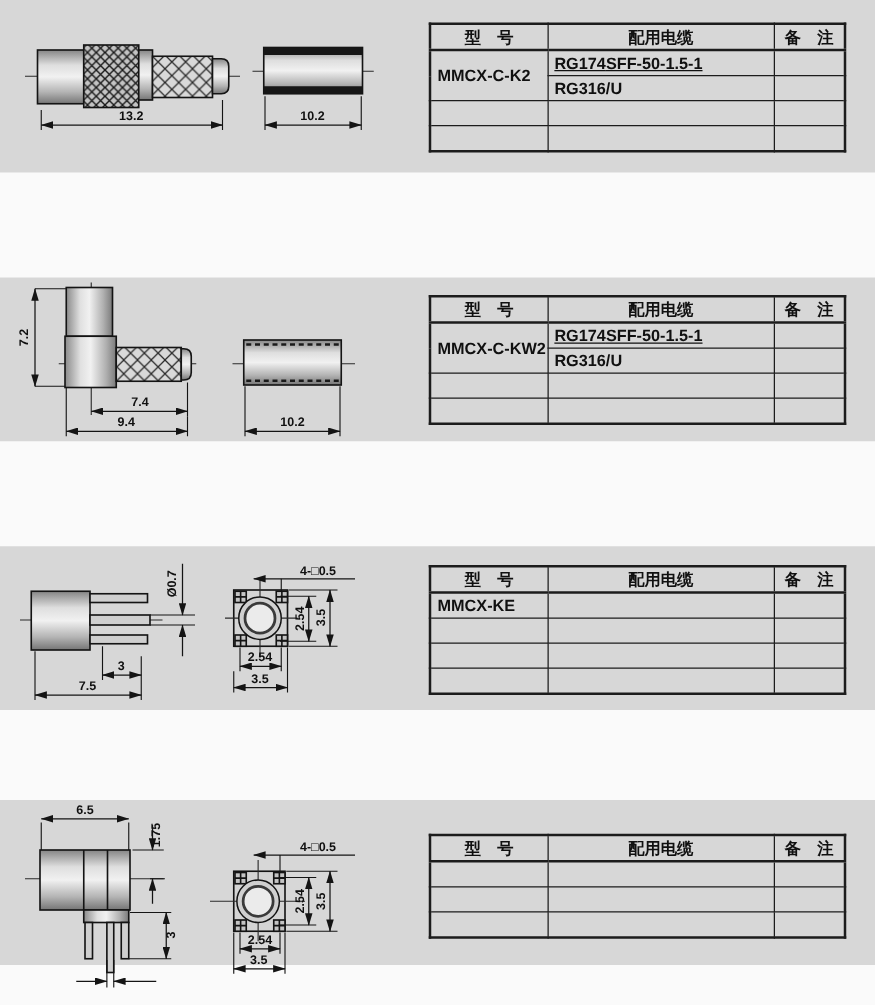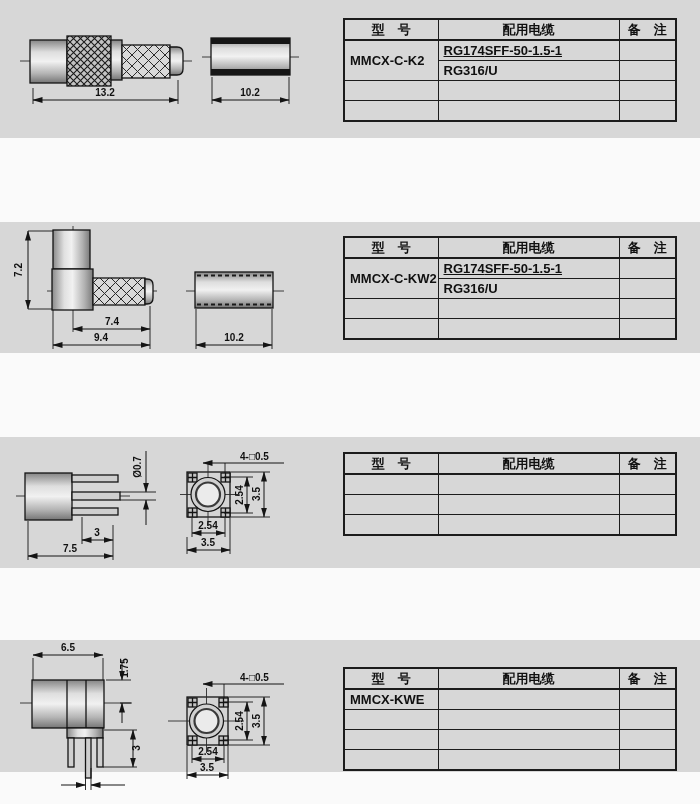--- a/index.html
+++ b/index.html
@@ -264,20 +264,25 @@
     <colgroup>
         <col style="width:94px">
         <col style="width:181px">
         <col style="width:57px">
       </colgroup>
     <tbody>
       <tr class="hdr">
         <td>型　号</td>
         <td>配用电缆</td>
         <td>备　注</td>
+      </tr>
+      <tr>
+        <td class="model">MMCX-KE</td>
+        <td></td>
+        <td></td>
       </tr>
       <tr>
           <td></td>
           <td></td>
           <td></td>
         </tr>
       <tr>
           <td></td>
           <td></td>
           <td></td>
@@ -366,25 +371,20 @@
         <col style="width:181px">
         <col style="width:57px">
       </colgroup>
     <tbody>
       <tr class="hdr">
         <td>型　号</td>
         <td>配用电缆</td>
         <td>备　注</td>
       </tr>
       <tr>
-        <td class="model">MMCX-KWE</td>
-        <td></td>
-        <td></td>
-      </tr>
-      <tr>
           <td></td>
           <td></td>
           <td></td>
         </tr>
       <tr>
           <td></td>
           <td></td>
           <td></td>
         </tr>
       <tr>

